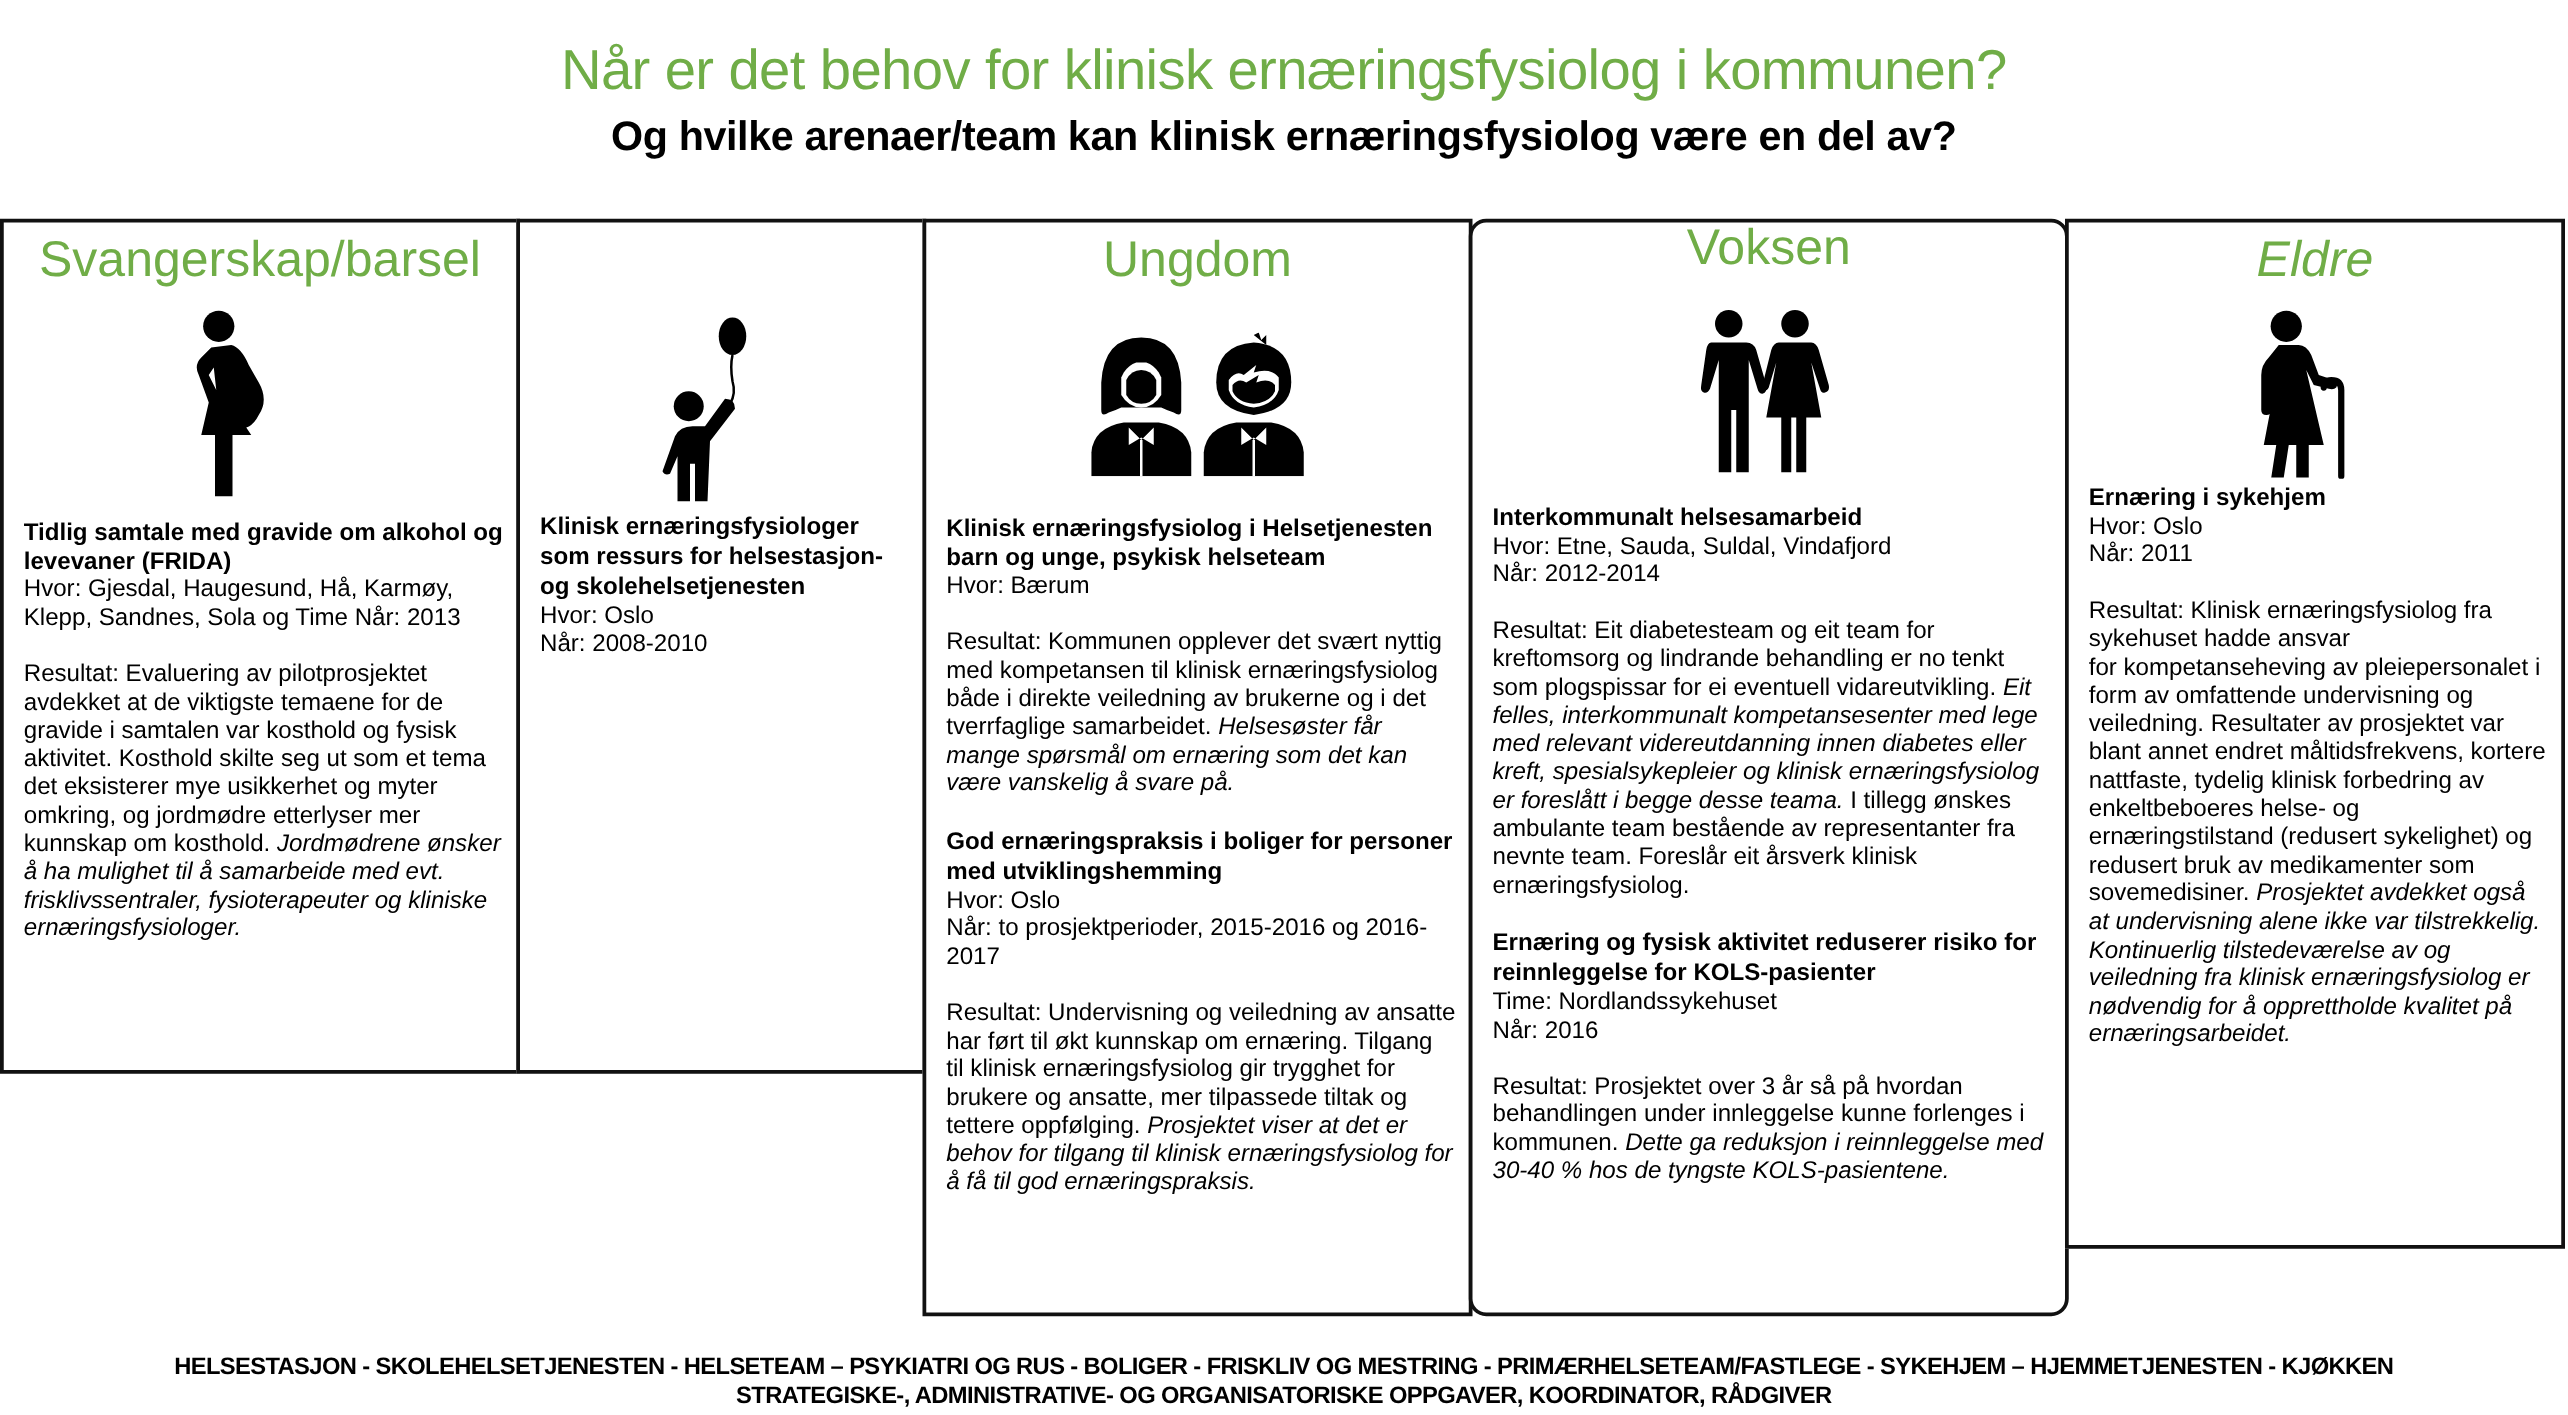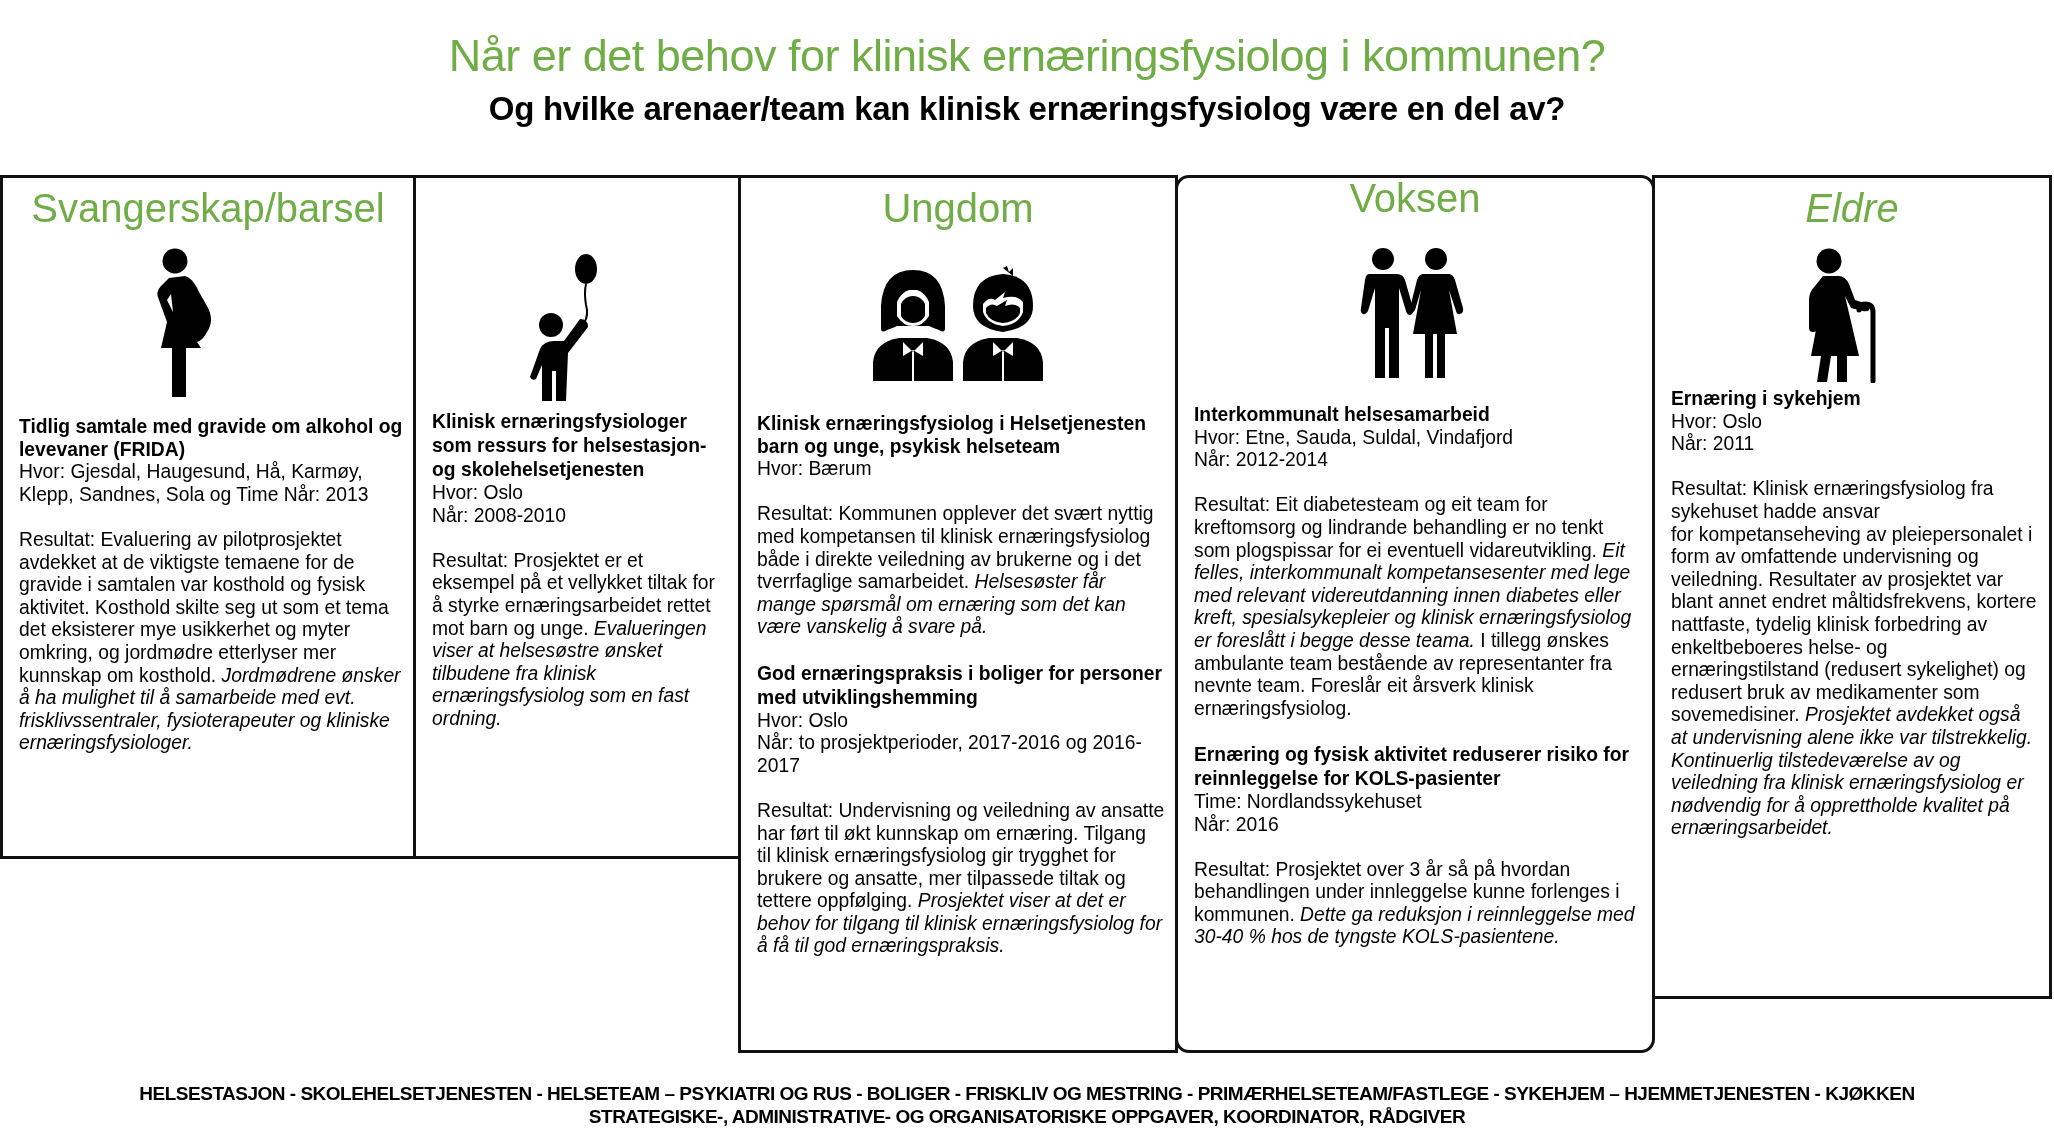--- a/index.html
+++ b/index.html
@@ -59,21 +59,20 @@
       <path d="M60 31 Q58 40 60 52 Q63 62 58 70" stroke="#000" stroke-width="2" fill="none"></path>
       <circle cx="25" cy="72" r="12" fill="#000"></circle>
       <path d="M54 66 Q62 66 62 74 L42 100 L40 148 L30 148 L30 118 L26 118 L26 148 L16 148 L16 112 L10 126 Q6 128 4 124 L14 96 Q18 88 28 88 L38 88 Z" fill="#000"></path>
     </svg>
   </div>
   <div class="content" style="top:232px;">
     <div class="proj-title" style="line-height:24px;">Klinisk ernæringsfysiologer som ressurs for helsestasjon- og skolehelsetjenesten</div>
     <div class="para">Hvor: Oslo</div>
     <div class="para">Når: 2008-2010</div>
     <div class="gap"></div>
-    <p class="para"><span>Resultat: Prosjektet er et eksempel på et vellykket tiltak for å styrke ernæringsarbeidet rettet mot barn og unge. </span><span class="em">Evalueringen viser at helsesøstre ønsket tilbudene fra klinisk ernæringsfysiolog som en fast ordning.</span></p>
   </div>
 </section>
 
 <section class="col col-3">
   <div class="col-heading" style="top:8px;">Ungdom</div>
   <div class="icon" style="left:132px; top:88px;">
     <svg width="180" height="115" viewBox="0 0 180 115">
 
       <path d="M40 4 Q10 4 8 40 L8 62 Q8 68 14 64 Q20 62 24 60 L56 60 Q60 62 66 64 Q72 68 72 62 L72 40 Q70 4 40 4 Z" fill="#000"></path>
       <path d="M26 32 Q30 26 36 24 L44 24 Q50 26 54 32 L56 36 L56 50 Q50 60 40 60 Q30 60 24 50 L24 36 Z" fill="#fff"></path>
@@ -93,21 +92,21 @@
   </div>
   <div class="content" style="top:235px;">
     <div class="proj-title">Klinisk ernæringsfysiolog i Helsetjenesten barn og unge, psykisk helseteam</div>
     <div class="para">Hvor: Bærum</div>
     <div class="gap"></div>
     <p class="para"><span>Resultat: Kommunen opplever det svært nyttig med kompetansen til klinisk ernæringsfysiolog både i direkte veiledning av brukerne og i det tverrfaglige samarbeidet. </span><span class="em">Helsesøster får mange spørsmål om ernæring som det kan være vanskelig å svare på.</span></p>
     <div class="gap"></div>
     <div>
       <div class="proj-title" style="line-height:24px;">God ernæringspraksis i boliger for personer med utviklingshemming</div>
       <div class="para">Hvor: Oslo</div>
-      <div class="para">Når: to prosjektperioder, 2017-2016 og 2016-2017</div>
+      <div class="para">Når: to prosjektperioder, 2015-2016 og 2016-2017</div>
       <div class="gap"></div>
       <p class="para"><span>Resultat: Undervisning og veiledning av ansatte har ført til økt kunnskap om ernæring. Tilgang til klinisk ernæringsfysiolog gir trygghet for brukere og ansatte, mer tilpassede tiltak og tettere oppfølging. </span><span class="em">Prosjektet viser at det er behov for tilgang til klinisk ernæringsfysiolog for å få til god ernæringspraksis.</span></p>
     </div>
   </div>
 </section>
 
 <section class="col col-4">
   <div class="col-heading" style="top:-2px;">Voksen</div>
   <div class="icon" style="left:175px; top:70px;">
     <svg width="115" height="130" viewBox="0 0 115 130">

